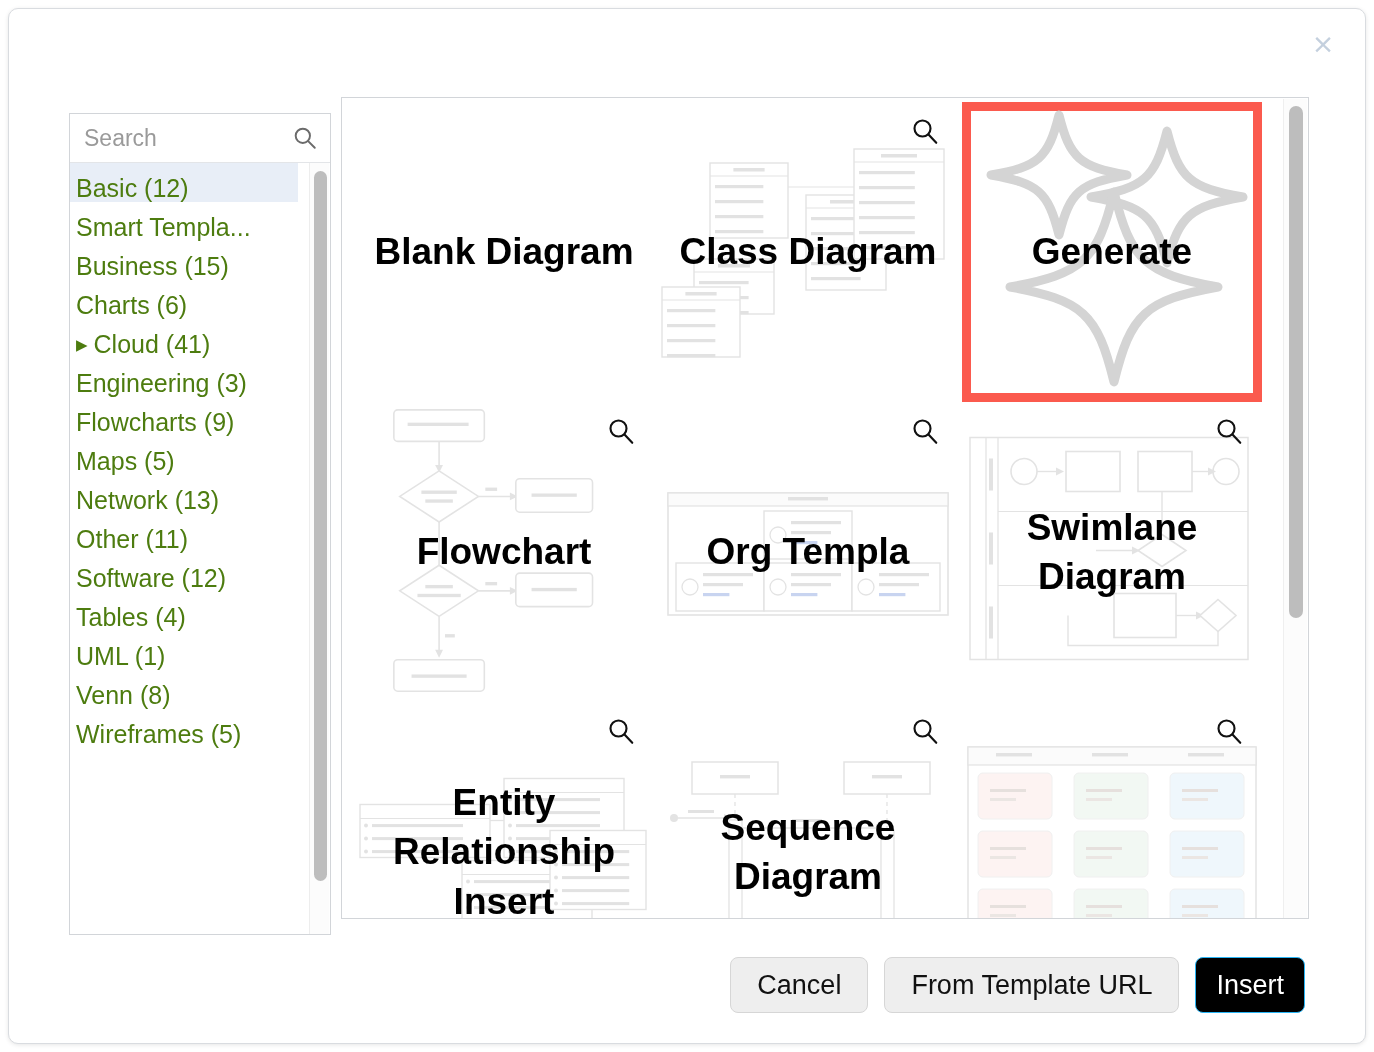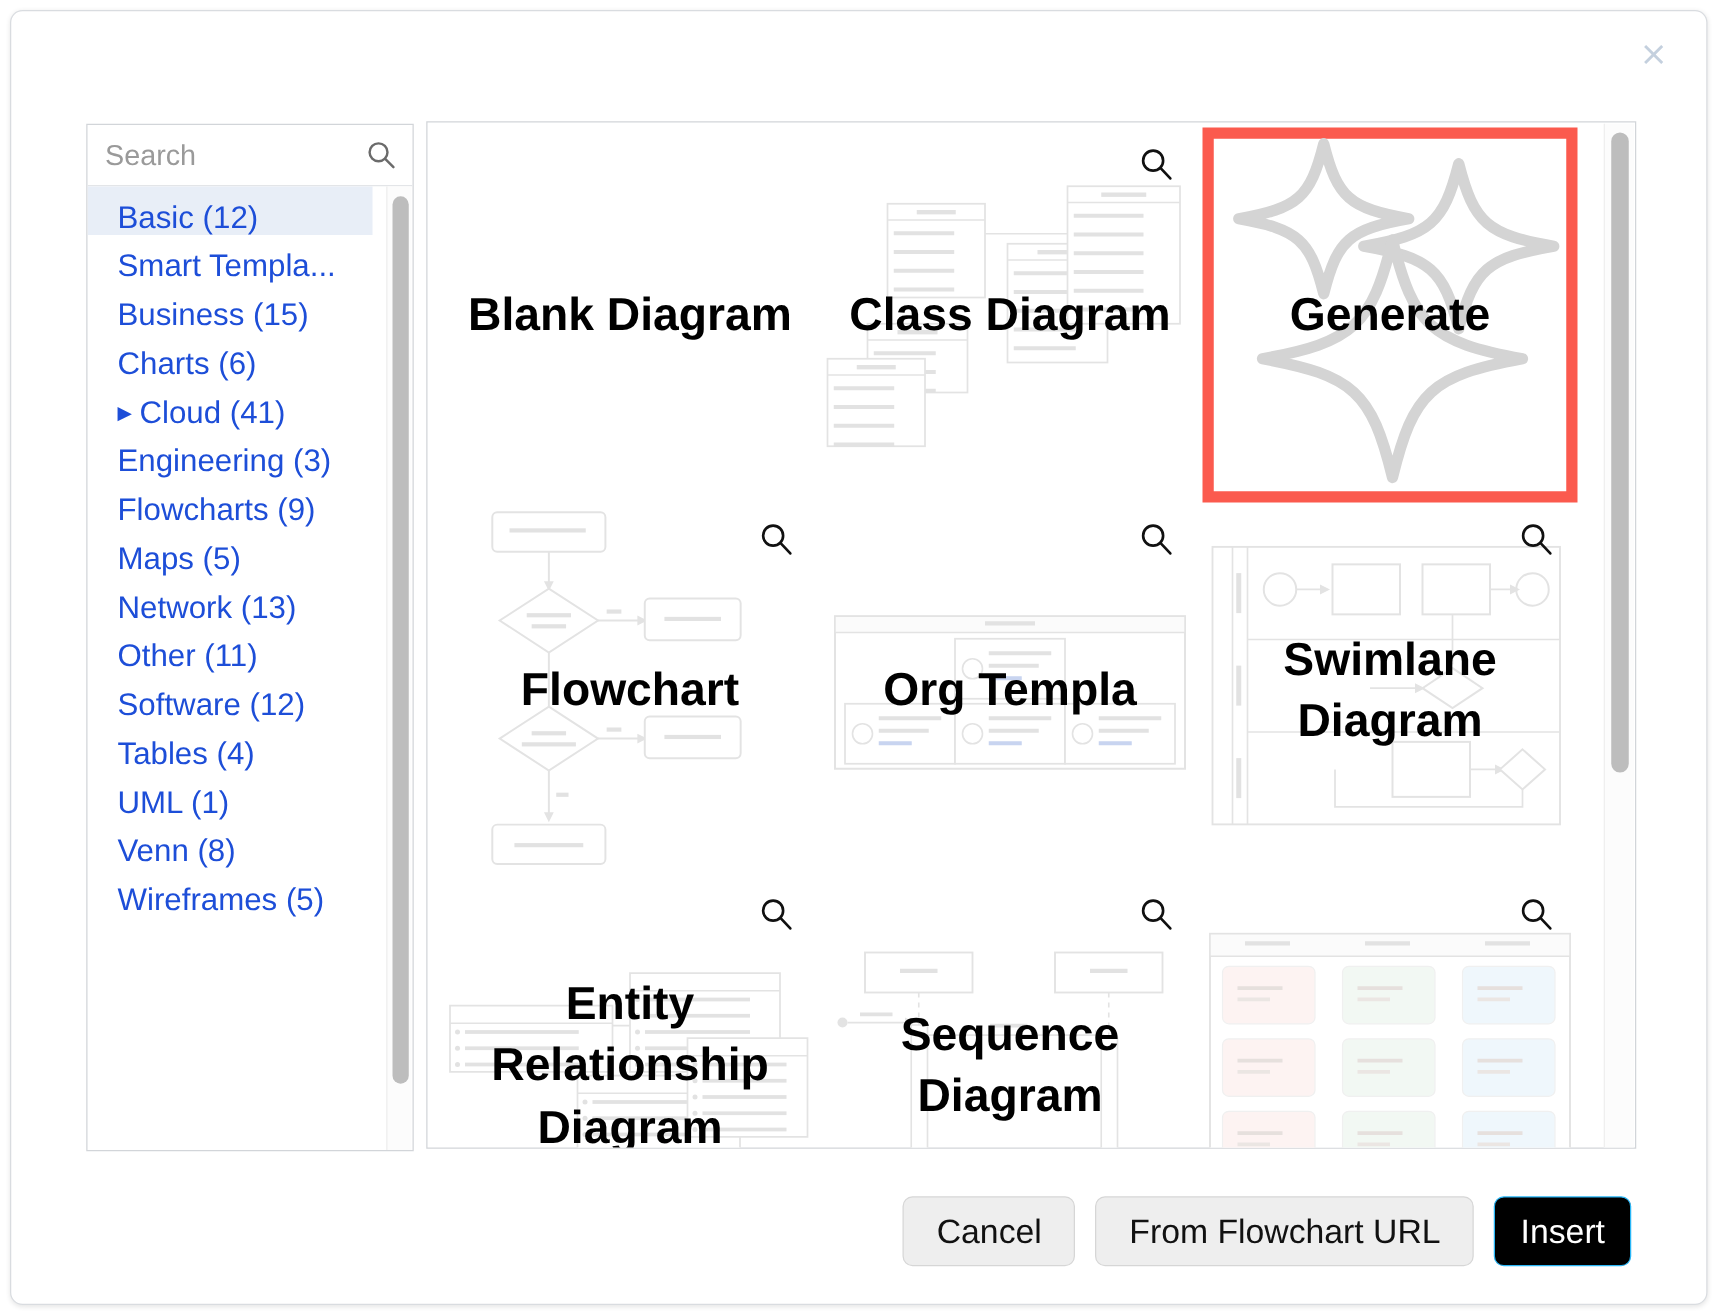--- a/index.html
+++ b/index.html
@@ -50,21 +50,21 @@
     left: 60px;
     top: 88px;
     width: 1240px;
     height: 822px;
   }
 
   
   #sidebar {
     position: absolute;
     left: 0;
-    top: 2px;
+    top: 16px;
     width: 262px;
     height: 822px;
     border: 1px solid #d2d5d9;
     background: #fff;
     display: flex;
     flex-direction: column;
     overflow: hidden;
   }
 
   #search-wrap {
@@ -102,23 +102,23 @@
     overflow: hidden;
   }
   #cat-list {
     position: absolute;
     left: 0; top: 0;
     width: 228px;
   }
   .cat-item {
     height: 39px;
     line-height: 50px;
-    padding-left: 24px;
+    padding-left: 6px;
     font-size: 25px;
-    color: #1d4ed8;
+    color: #4d7c0f;
     white-space: nowrap;
     cursor: pointer;
   }
   .cat-item.selected { background: #e8eef7; }
   .cat-item .tri {
     display: inline-block;
     font-size: 15px;
     margin-right: 6px;
     position: relative;
     top: -3px;
@@ -513,21 +513,21 @@
               <rect x="208" y="124.6" width="67.19999999999999" height="3" fill="#e2e2e2"></rect>
               <circle cx="202" cy="139" r="2" fill="#e2e2e2"></circle>
               <rect x="208" y="137.6" width="67.19999999999999" height="3" fill="#e2e2e2"></rect>
               <line x1="136" y1="56" x2="150" y2="56" stroke="#e3e3e3" stroke-width="1.3"></line>
               <line x1="170" y1="86" x2="170" y2="96" stroke="#e3e3e3" stroke-width="1.3"></line>
             </svg>
             <div class="tile-mag"><svg viewBox="0 0 24 24">
                 <circle cx="10" cy="10" r="6.4" fill="none" stroke="#111" stroke-width="1.7"></circle>
                 <line x1="14.8" y1="14.8" x2="21" y2="21.4" stroke="#111" stroke-width="1.7" stroke-linecap="round"></line>
               </svg></div>
-            <div class="tile-label">Entity Relationship Diagram</div>
+            <div class="tile-label">Entity Relationship Insert</div>
           </div>
           <div class="tile">
             <svg class="thumb" viewBox="0 0 300 200" preserveAspectRatio="xMidYMid meet">
               <rect x="34" y="10" width="86" height="32" fill="#fff" stroke="#e3e3e3" stroke-width="1.5"></rect>
               <rect x="62" y="23" width="30" height="3.4" fill="#e2e2e2"></rect>
               <rect x="186" y="10" width="86" height="32" fill="#fff" stroke="#e3e3e3" stroke-width="1.5"></rect>
               <rect x="214" y="23" width="30" height="3.4" fill="#e2e2e2"></rect>
               <line x1="77" y1="42" x2="77" y2="192" stroke="#e3e3e3" stroke-width="1.3" stroke-dasharray="4 4"></line>
               <line x1="229" y1="42" x2="229" y2="192" stroke="#e3e3e3" stroke-width="1.3" stroke-dasharray="4 4"></line>
               <circle cx="16" cy="66" r="4" fill="#e3e3e3"></circle>
@@ -589,17 +589,17 @@
         </div>
       <div id="main-track">
         <div id="main-thumb"></div>
       </div>
     </div>
 
   </div>
 
   <div id="footer">
     <button class="btn">Cancel</button>
-    <button class="btn">From Flowchart URL</button>
+    <button class="btn">From Template URL</button>
     <button class="btn primary">Insert</button>
   </div>
 
 </div>
 
 </body></html>

